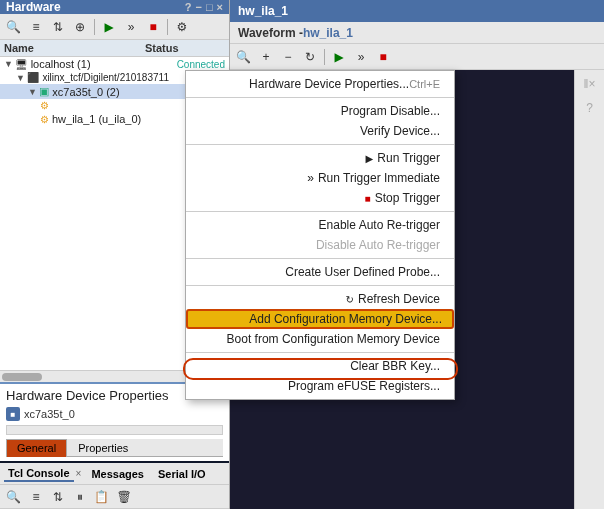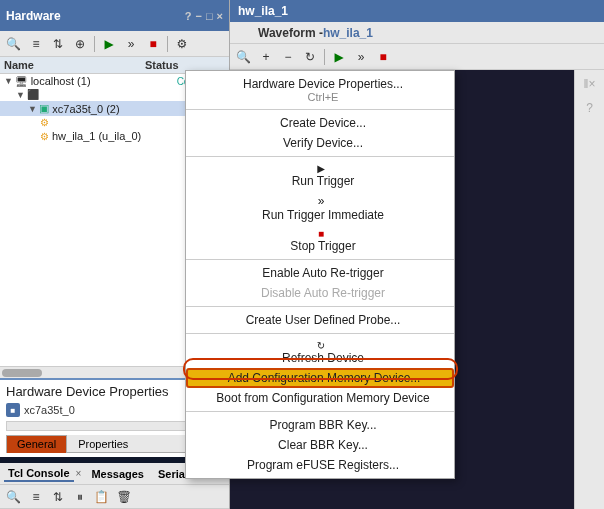--- a/index.html
+++ b/index.html
@@ -19,21 +19,21 @@
 
     .panel-title-bar {
       background: #4a6fa5;
       color: #fff;
       padding: 3px 6px;
       font-size: 12px;
       font-weight: bold;
       display: flex;
       align-items: center;
       justify-content: space-between;
-      height: 31px;
+      height: 14px;
     }
     .panel-title-bar .title-text { font-size: 12px; }
     .panel-title-bar .title-controls { display: flex; gap: 4px; color: #ccc; font-size: 11px; }
     .title-controls span { cursor: pointer; }
 
     .toolbar {
       display: flex;
       align-items: center;
       gap: 2px;
       padding: 2px 4px;
@@ -151,21 +151,21 @@
     .tab-item.active {
       background: #c2410c;
       border-color: #aaa;
       border-bottom-color: #fff;
       margin-bottom: -1px;
     }
 
     
     .tcl-section {
       background: #fff;
-      border-top: 6px solid #0f172a;
+      border-top: 2px solid #0f172a;
     }
     .tcl-header {
       display: flex;
       align-items: center;
       gap: 6px;
       background: #e8e8e8;
       border-bottom: 1px solid #ccc;
       padding: 2px 4px;
       height: 22px;
     }
@@ -218,21 +218,21 @@
     .waveform-header {
       background: #e8e8e8;
       border-bottom: 1px solid #ccc;
       padding: 2px 8px;
       font-size: 12px;
       font-weight: bold;
       display: flex;
       align-items: center;
       height: 22px;
     }
-    .waveform-label { color: #333; margin-left: 20px; }
+    .waveform-label { color: #333; }
     .waveform-name { color: #4a6fa5; font-weight: bold; }
 
     .right-toolbar {
       display: flex;
       align-items: center;
       gap: 2px;
       padding: 2px 4px;
       background: #e8e8e8;
       border-bottom: 1px solid #ccc;
       height: 26px;
@@ -272,21 +272,20 @@
       padding: 3px 0;
     }
     .cm-item {
       display: flex;
       align-items: center;
       justify-content: flex-end;
       padding: 3px 14px 3px 20px;
       font-size: 12px;
       color: #222;
       cursor: pointer;
-      flex-direction: column;
     }
     .cm-item.disabled { color: #aaa; cursor: default; }
     .cm-item.highlighted {
       background: #eab308;
       border: 2px solid #cc4400;
       border-radius: 3px;
       padding: 1px 10px 1px 18px;
     }
     .cm-item .shortcut { color: #888; font-size: 11px; }
     .cm-separator { height: 1px; background: #ccc; margin: 3px 0; }
@@ -344,20 +343,21 @@
       <span class="tree-arrow">▼</span>
       <span class="tree-icon">🖥</span>
       <span>localhost (1)</span>
       <span style="flex:1"></span>
       <span style="font-size:10px; color:#2a9;">Connected</span>
     </div>
 
     <div class="tree-item tree-indent-1">
       <span class="tree-arrow">▼</span>
       <span class="tree-icon" style="color:#4a6fa5;">⬛</span>
+      <span style="font-size:10px;">xilinx_tcf/Digilent/210183711</span>
     </div>
 
     <div class="tree-item tree-indent-2 selected">
       <span class="tree-arrow">▼</span>
       <span class="tree-icon" style="color:#2a7; font-size:11px;">▣</span>
       <span>xc7a35t_0 (2)</span>
     </div>
 
     <div class="tree-item tree-indent-3">
       <span class="tree-icon" style="color:#e8a020;">⚙</span>
@@ -432,21 +432,21 @@
   </div>
 </div>
 
 <div class="context-menu">
   <div class="cm-item">
     <span>Hardware Device Properties...</span>
     <span class="shortcut">Ctrl+E</span>
   </div>
   <div class="cm-separator"></div>
   <div class="cm-item">
-    <span>Create Device...</span>
+    <span>Program Disable...</span>
   </div>
   <div class="cm-item">
     <span>Verify Device...</span>
   </div>
   <div class="cm-separator"></div>
   <div class="cm-item">
     <span class="cm-arrow">▶</span>
     <span>Run Trigger</span>
   </div>
   <div class="cm-item">
@@ -474,23 +474,20 @@
     <span>Refresh Device</span>
   </div>
   <div class="cm-item highlighted">
     <span>Add Configuration Memory Device...</span>
   </div>
   <div class="cm-item">
     <span>Boot from Configuration Memory Device</span>
   </div>
   <div class="cm-separator"></div>
   <div class="cm-item">
-    <span>Program BBR Key...</span>
-  </div>
-  <div class="cm-item">
     <span>Clear BBR Key...</span>
   </div>
   <div class="cm-item">
     <span>Program eFUSE Registers...</span>
   </div>
 </div>
 
 <div class="highlighted-border"></div>
 
 </body></html>

